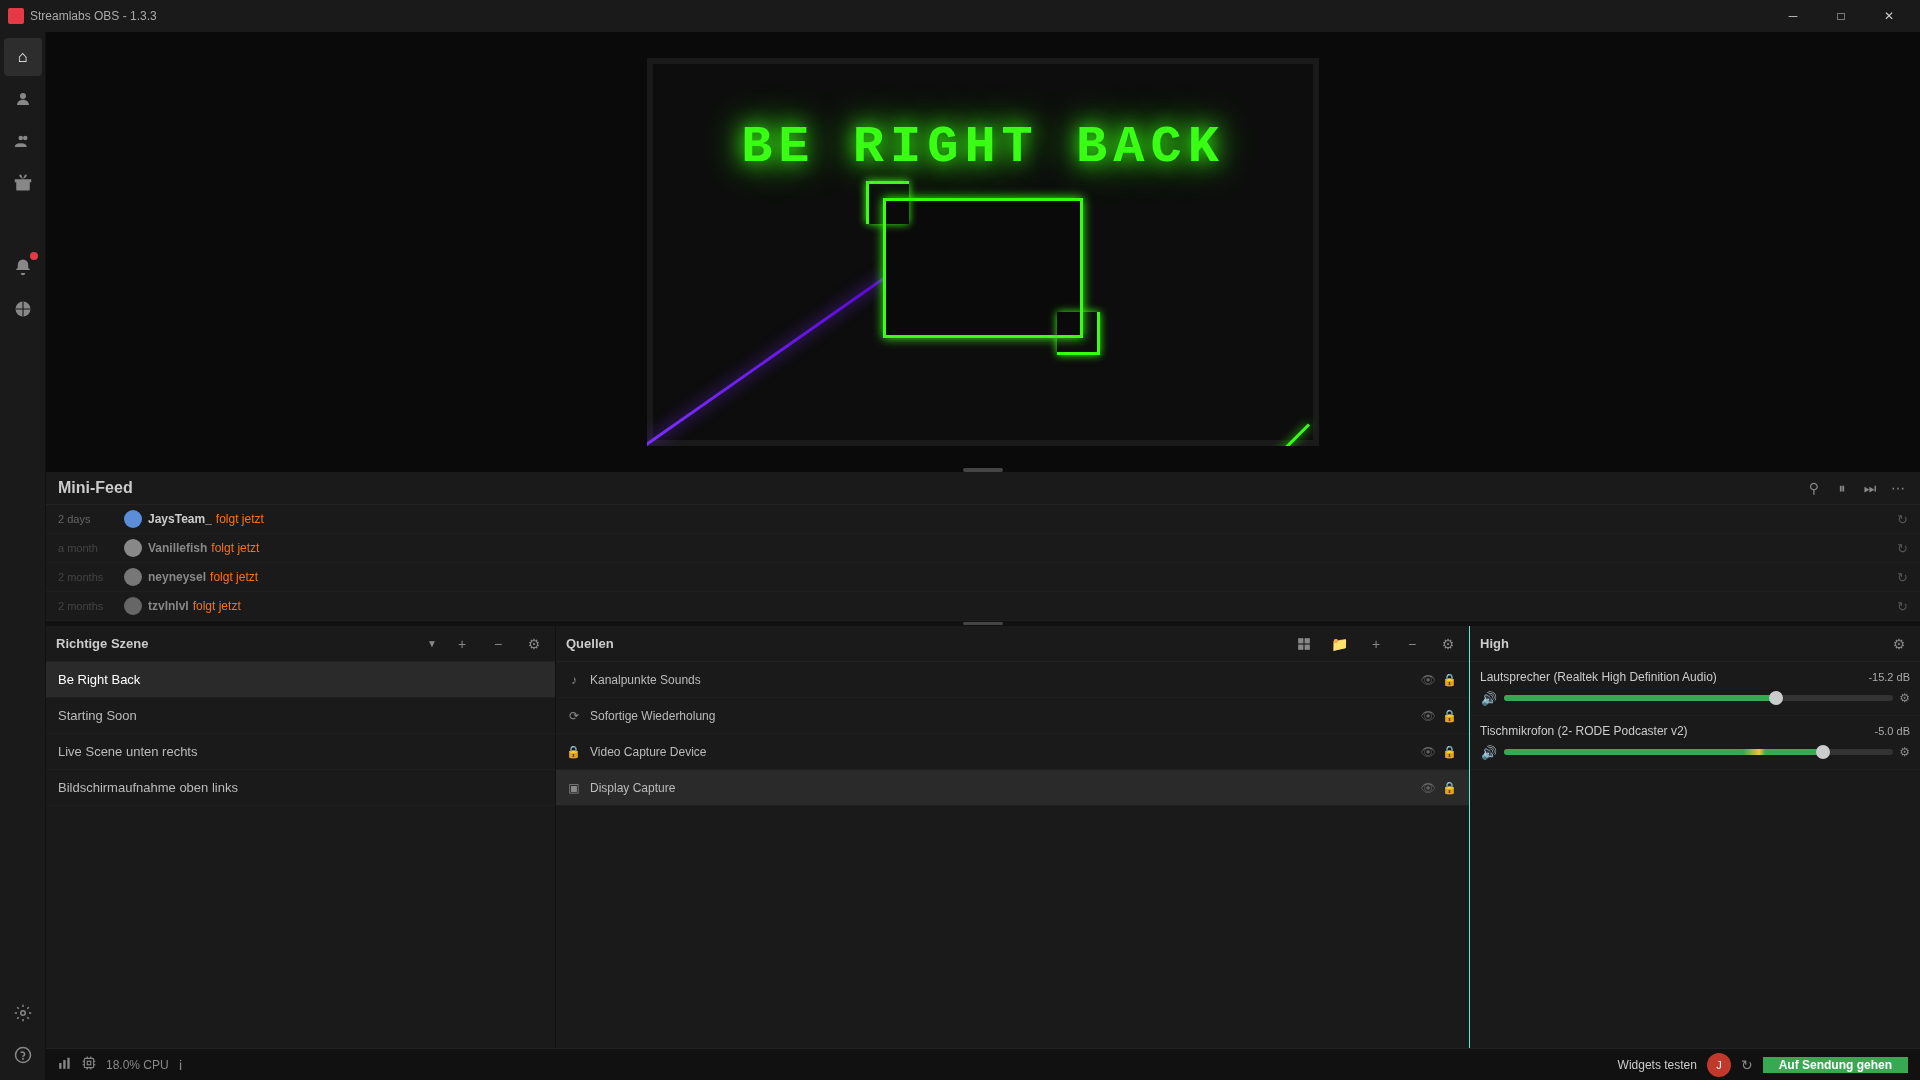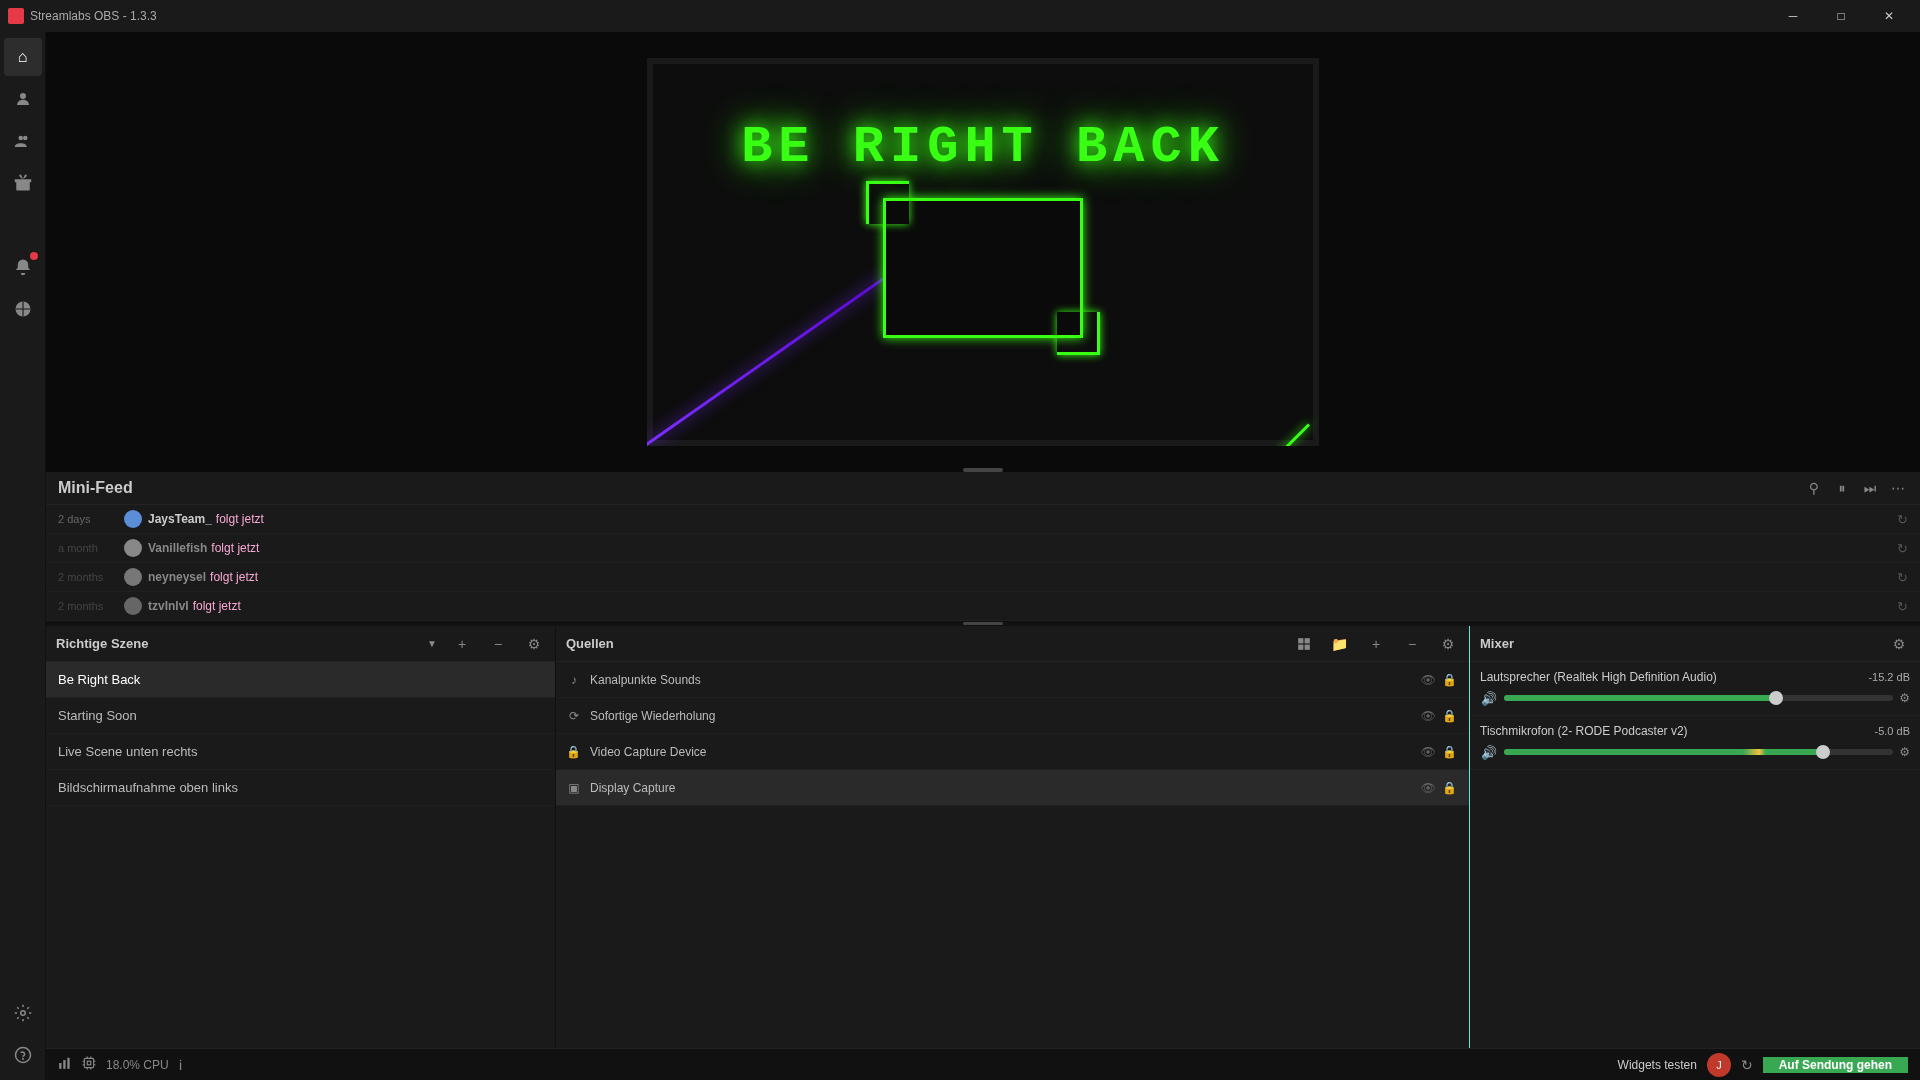--- a/index.html
+++ b/index.html
@@ -250,21 +250,21 @@
       border-radius: 50%;
       background: #555;
       margin: 0 6px;
       flex-shrink: 0;
     }
     .feed-user {
       color: #ccc;
       font-weight: 600;
     }
     .feed-action {
-      color: #f9a8d4;
+      color: #f97316;
       margin-left: 4px;
     }
     .feed-refresh {
       margin-left: auto;
       color: #555;
       cursor: pointer;
       font-size: 13px;
     }
     .feed-divider {
       height: 4px;
@@ -709,21 +709,21 @@
             <div class="source-actions">
               <div class="source-action-btn">👁</div>
               <div class="source-action-btn">🔒</div>
             </div>
           </div>
         </div>
       </div>
 
       <div id="mixer-panel">
         <div class="panel-header">
-          <span class="panel-title">Mixer</span>
+          <span class="panel-title">High</span>
           <div class="panel-btn">⚙</div>
         </div>
 
         <div class="mixer-item">
           <div class="mixer-item-header">
             <span class="mixer-item-name">Lautsprecher (Realtek High Definition Audio)</span>
             <span class="mixer-item-db">-15.2 dB</span>
           </div>
           <div class="mixer-slider-container">
             <div class="mixer-vol-btn">🔊</div>

